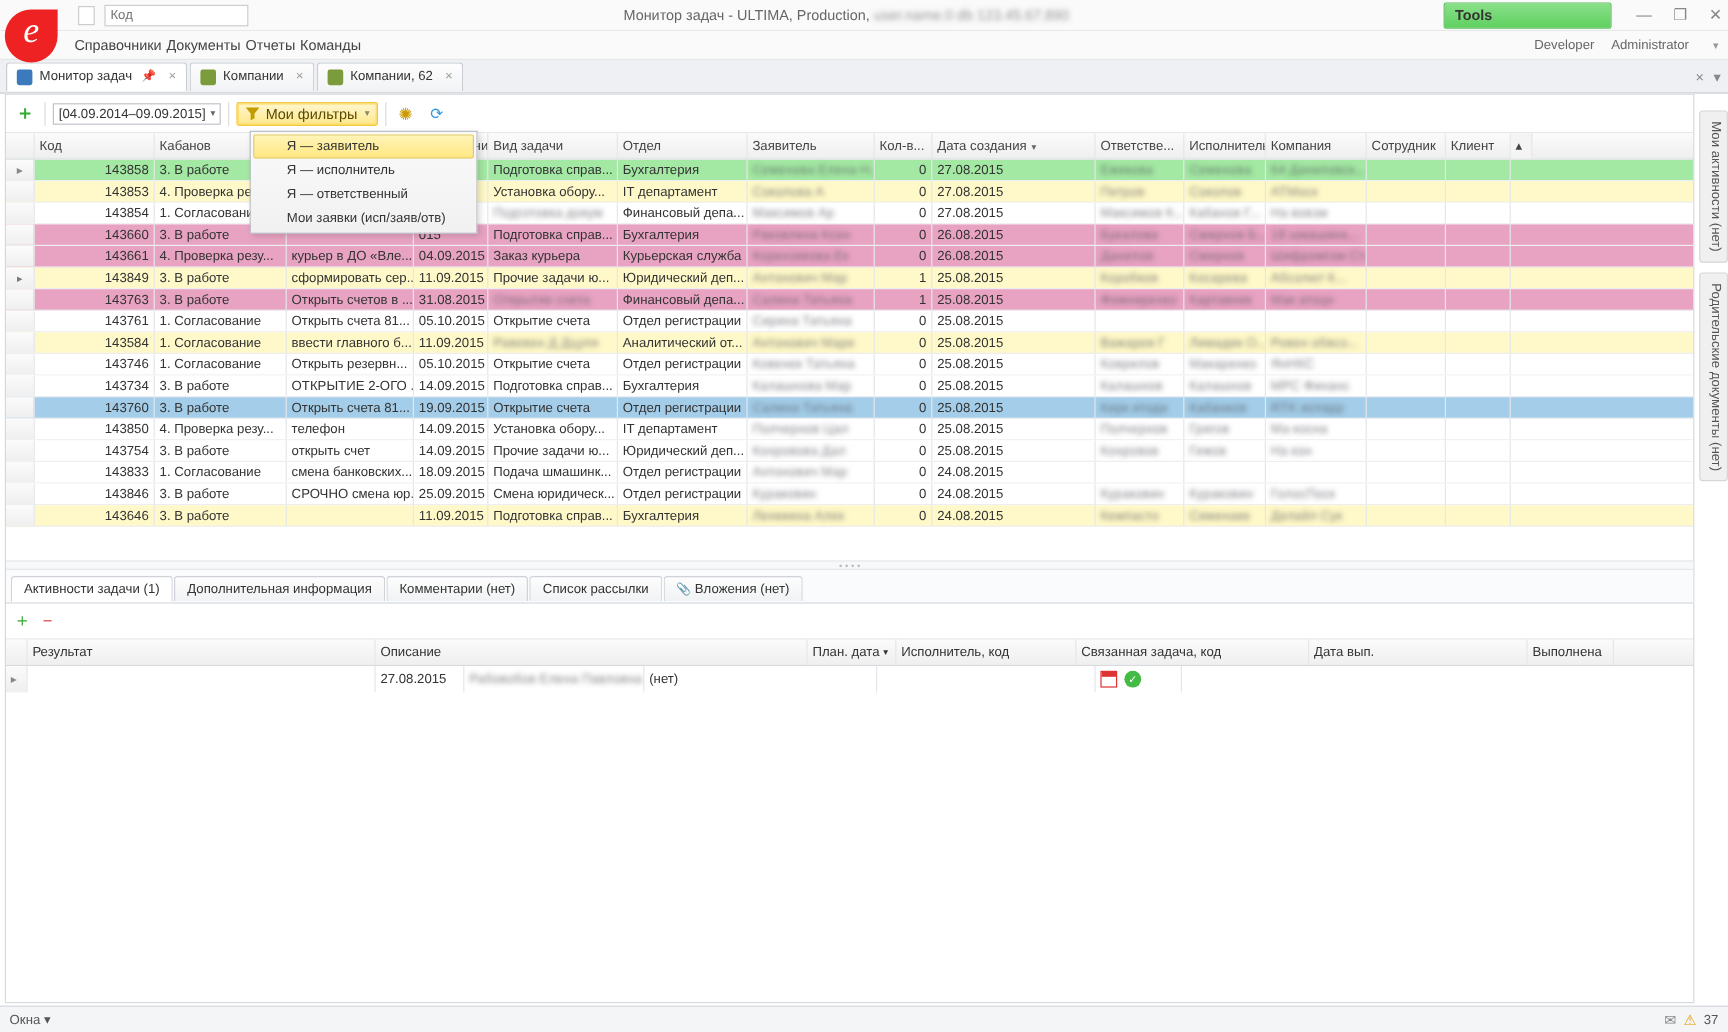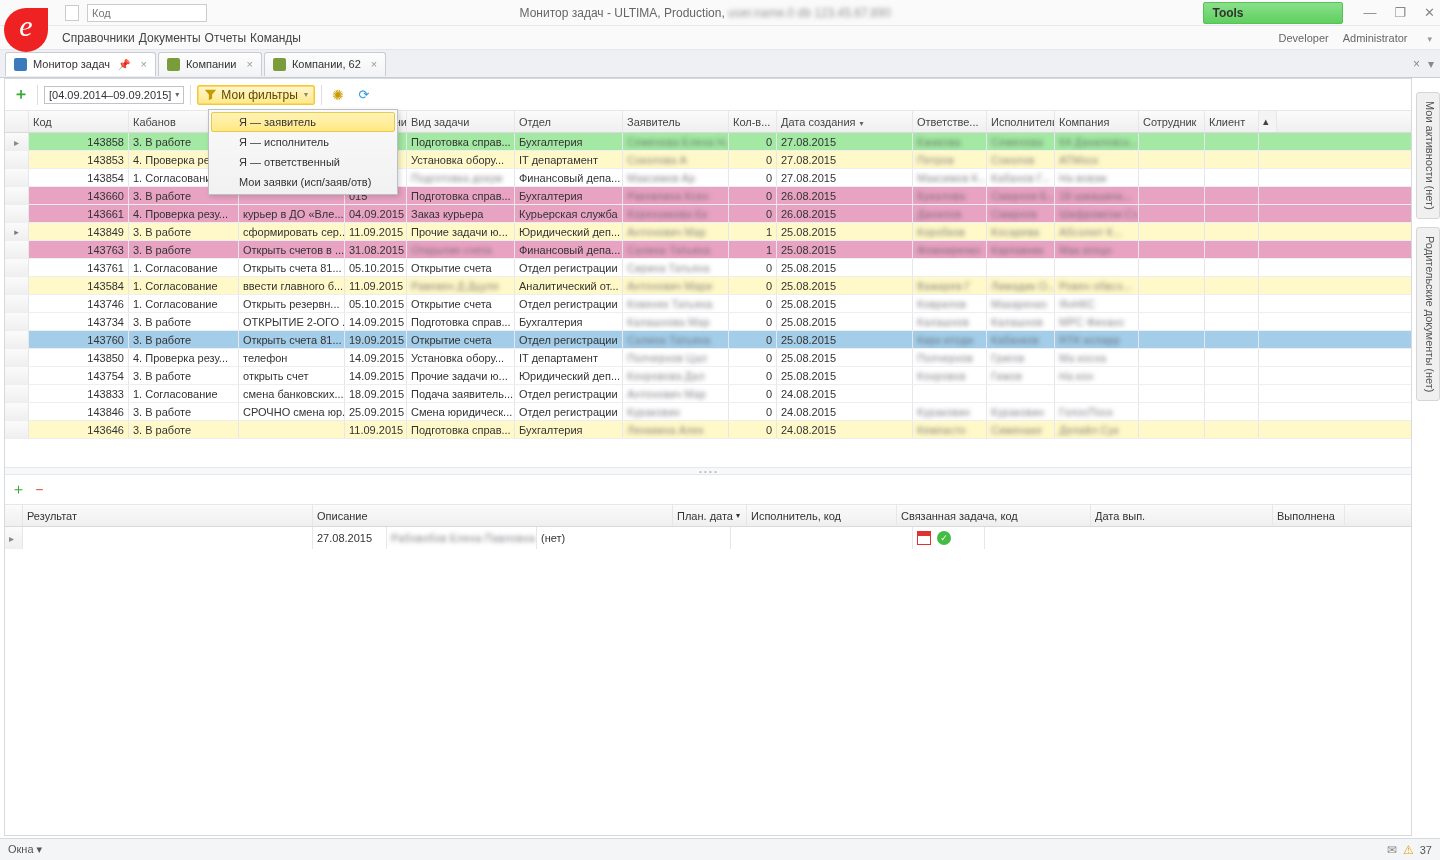--- a/index.html
+++ b/index.html
@@ -591,21 +591,21 @@
           </div>
           <div class="gc col-emp"></div>
           <div class="gc col-client"></div>
         </div>
         <div class="grid-row row-white">
           <div class="gc col-expand"></div>
           <div class="gc col-code">143833</div>
           <div class="gc col-status">1. Согласование</div>
           <div class="gc col-subject">смена банковских...</div>
           <div class="gc col-due">18.09.2015</div>
-          <div class="gc col-type">Подача заявитель...</div>
+          <div class="gc col-type">Подача шмашинк...</div>
           <div class="gc col-dept">Отдел регистрации</div>
           <div class="gc col-requester">
             <span class="blur">Антонович Мар</span>
           </div>
           <div class="gc col-cnt">0</div>
           <div class="gc col-created">24.08.2015</div>
           <div class="gc col-resp"></div>
           <div class="gc col-exec"></div>
           <div class="gc col-comp"></div>
           <div class="gc col-emp"></div>
@@ -660,20 +660,27 @@
           </div>
           <div class="gc col-emp"></div>
           <div class="gc col-client"></div>
         </div>
       </div>
   </div>
 
   <div class="splitter">• • • •</div>
 
   <div class="detail">
+    <div class="d-tabs">
+      <div class="d-tab active">Активности задачи (1)</div>
+      <div class="d-tab">Дополнительная информация</div>
+      <div class="d-tab">Комментарии (нет)</div>
+      <div class="d-tab">Список рассылки</div>
+      <div class="d-tab"><span class="attach-icon"></span><span>Вложения (нет)</span></div>
+    </div>
     <div class="d-toolbar">
       <span class="d-add">＋</span>
       <span class="d-del">－</span>
     </div>
     <div class="d-grid">
       <div class="d-head">
         <div class="dh dcol-ind"></div>
         <div class="dh dcol-res">Результат</div>
         <div class="dh dcol-desc">Описание</div>
         <div class="dh dcol-plan">

